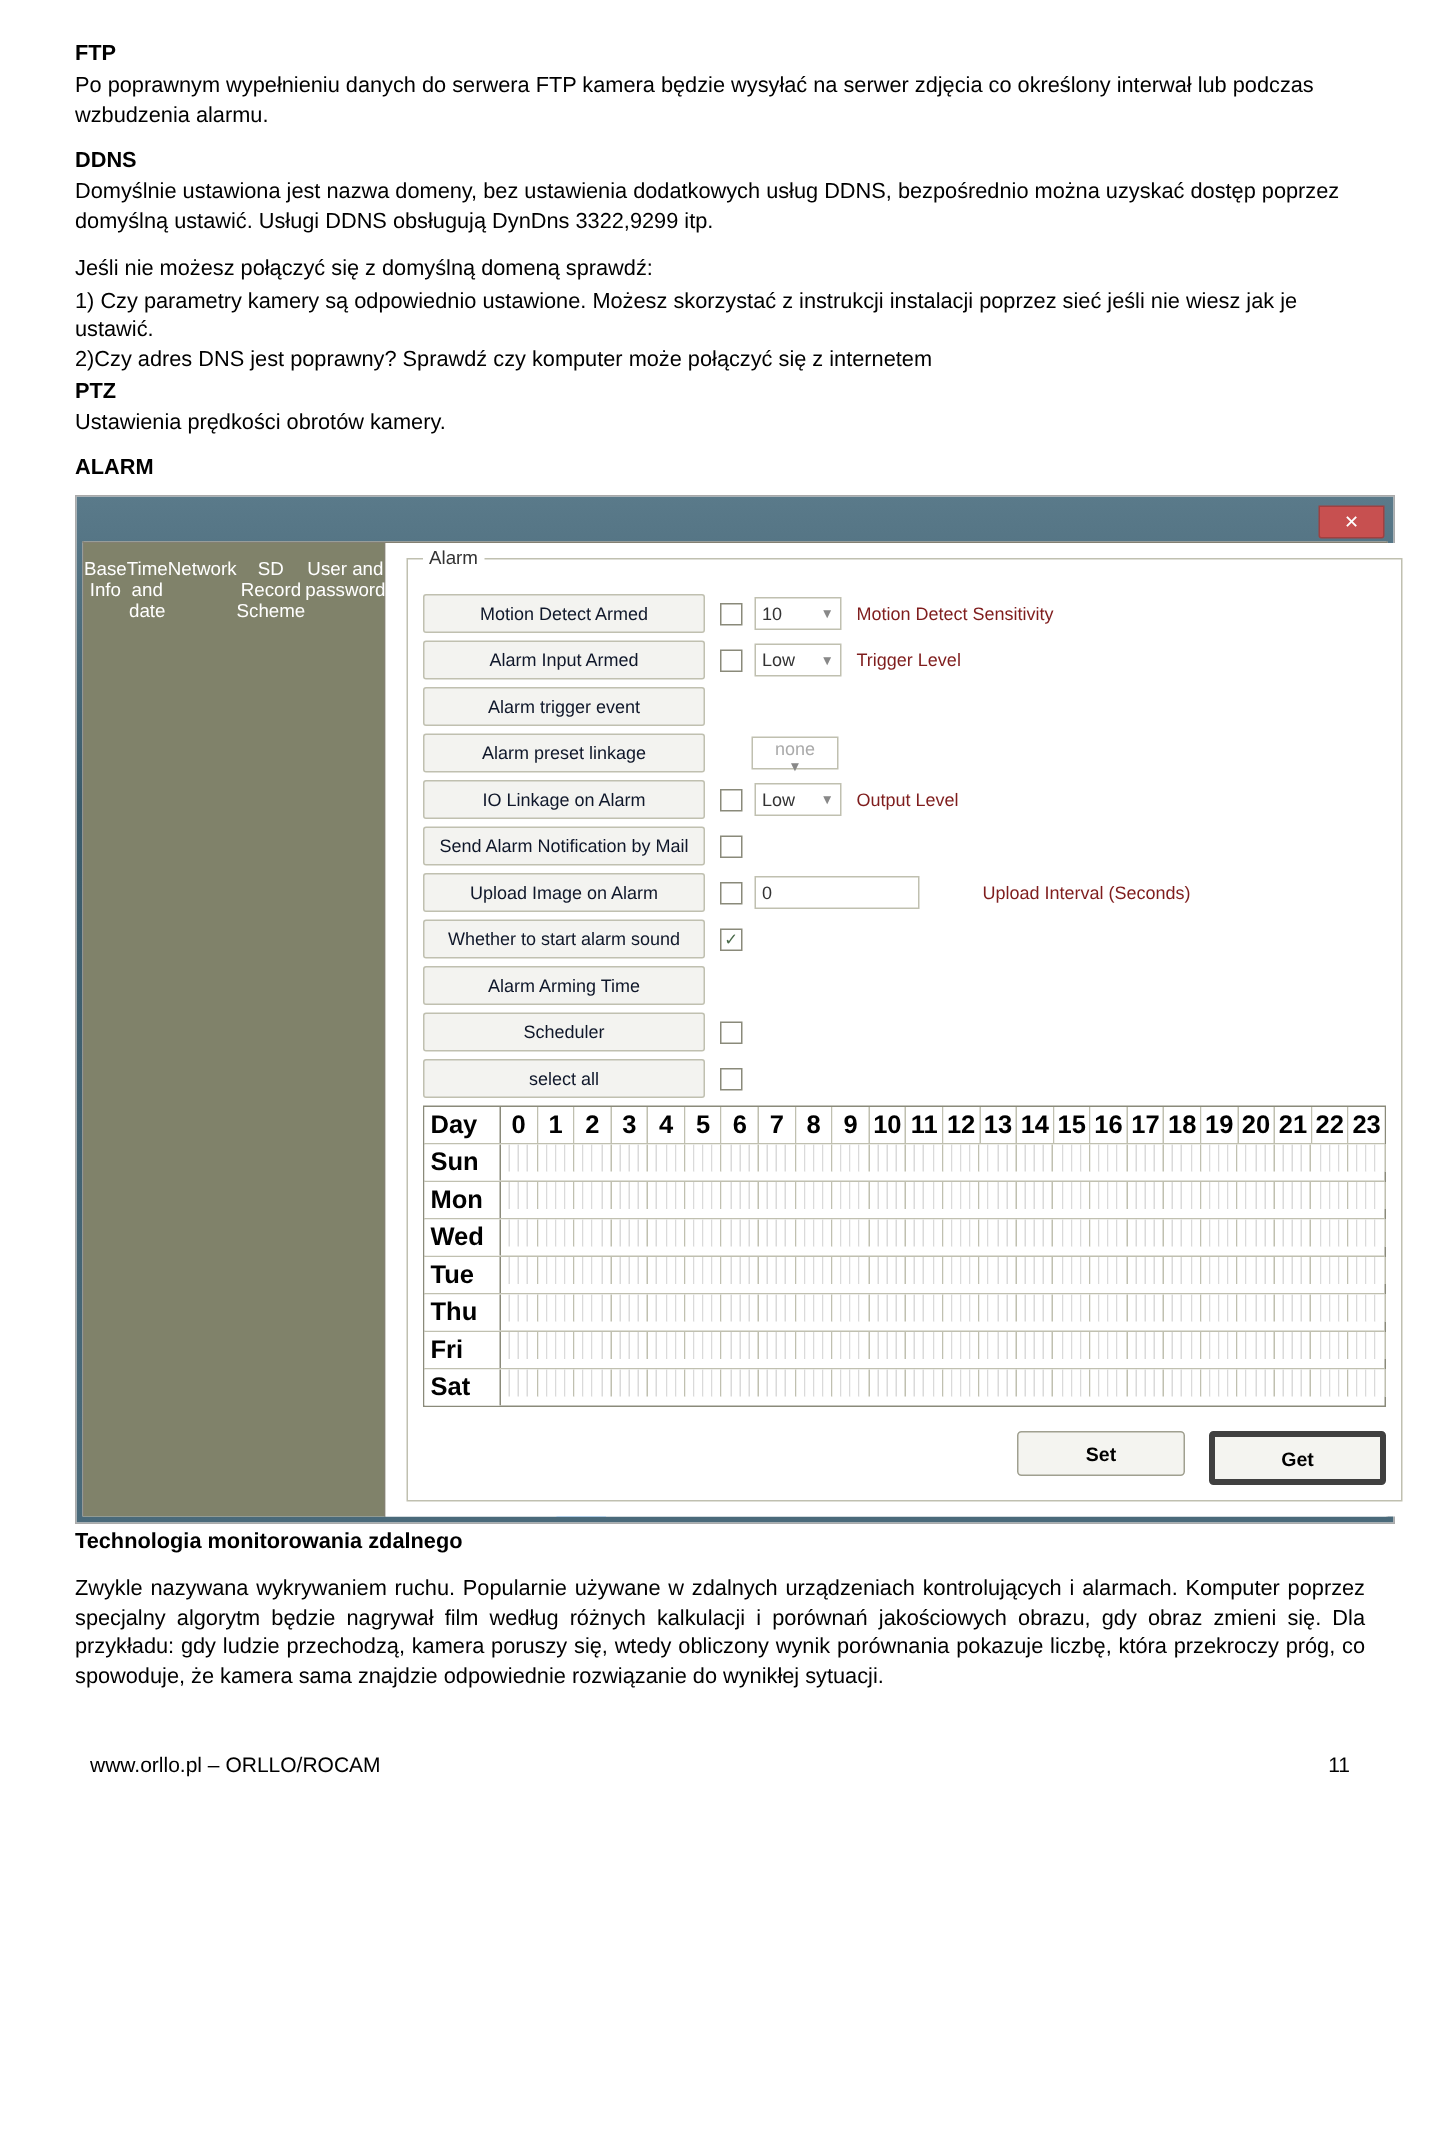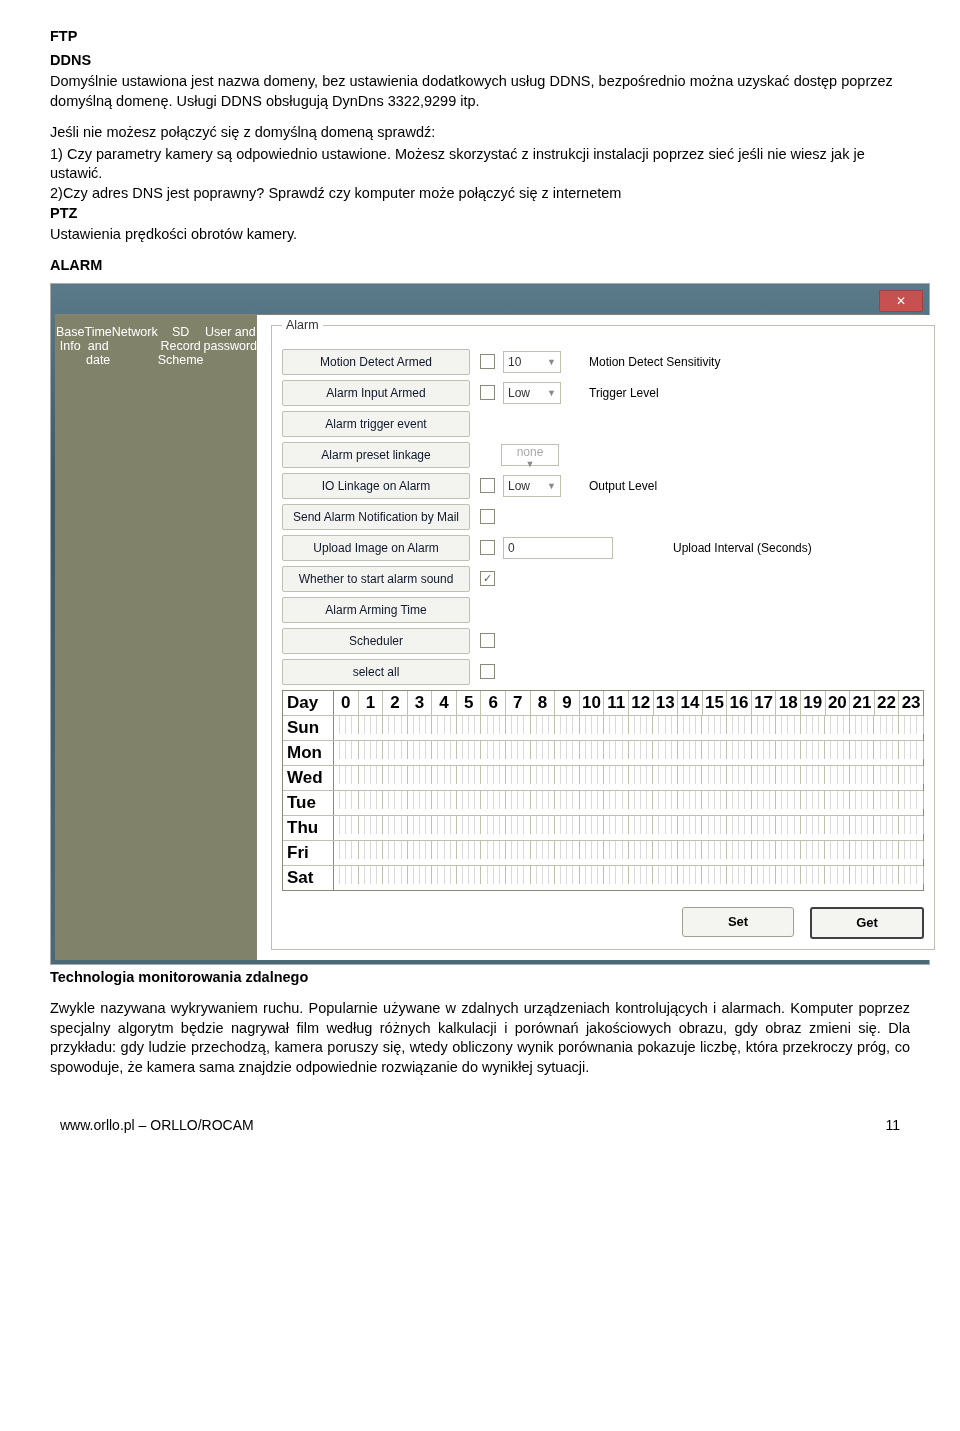--- a/index.html
+++ b/index.html
@@ -142,23 +142,23 @@
     border: 1px solid #c0c0b0;
     background: #fff;
     display: inline-flex;
     align-items: center;
     padding: 0 4px;
     margin-right: 40px;
     font-size: 12px;
     color: #333;
   }
   .after-label {
-    margin-left: 20px;
+    margin-left: 2px;
     font-size: 12px;
-    color: #000000;
+    color: #7f1d1d;
   }
   .schedule-table {
     border: 1px solid #8a8a7a;
     margin-top: 4px;
     font-size: 17px;
     width: 640px;
   }
   .schedule-header, .schedule-row {
     display: flex;
     border-bottom: 1px solid #c0c0b0;
@@ -205,21 +205,21 @@
     border: 1px solid #a0a090;
     background: #f4f4f0;
     border-radius: 3px;
     display: flex;
     align-items: center;
     justify-content: center;
     font-size: 13px;
     cursor: pointer;
   }
   .btn.primary {
-    border: 2px solid #404040;
+    border: 4px solid #404040;
   }
   .caption-row {
     margin-top: 30px;
     text-align: center;
     font-size: 13.5px;
   }
   .caption-row .rys {
     font-weight: bold;
   }
   .section-heading-below {
@@ -237,23 +237,24 @@
     font-size: 9px;
     color: #888;
   }
 </style>
 </head>
 <body>
 
 <div class="page">
 
   <div class="heading">FTP</div>
+  <div class="para">Po poprawnym wypełnieniu danych do serwera FTP kamera będzie wysyłać na serwer zdjęcia co określony interwał lub podczas wzbudzenia alarmu.</div>
 
   <div class="heading">DDNS</div>
-  <div class="para">Domyślnie ustawiona jest nazwa domeny, bez ustawienia dodatkowych usług DDNS, bezpośrednio można uzyskać dostęp poprzez domyślną domenę. Usługi DDNS obsługują DynDns 3322,9299 itp.</div>
+  <div class="para">Domyślnie ustawiona jest nazwa domeny, bez ustawienia dodatkowych usług DDNS, bezpośrednio można uzyskać dostęp poprzez domyślną ustawić. Usługi DDNS obsługują DynDns 3322,9299 itp.</div>
   <div class="para" style="margin-bottom:2px;">Jeśli nie możesz połączyć się z domyślną domeną sprawdź:</div>
   <div class="para" style="margin:0;">1) Czy parametry kamery są odpowiednio ustawione. Możesz skorzystać z instrukcji instalacji poprzez sieć jeśli nie wiesz jak je ustawić.</div>
   <div class="para" style="margin:0;">2)Czy adres DNS jest poprawny? Sprawdź czy komputer może połączyć się z internetem</div>
   <div class="heading" style="margin-top:2px;">PTZ</div>
   <div class="para">Ustawienia prędkości obrotów kamery.</div>
   <div class="heading">ALARM</div>
 
   <div class="screenshot-outer">
     <div class="close-btn">
       <span>✕</span>

